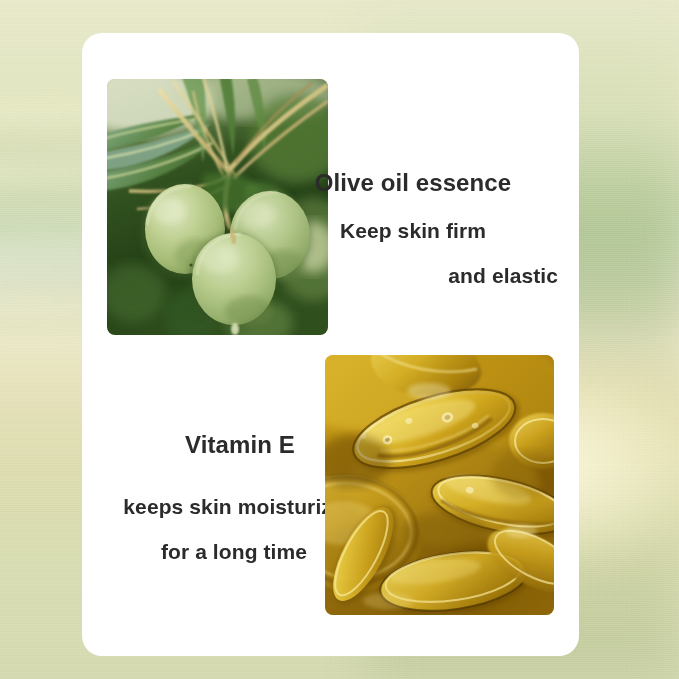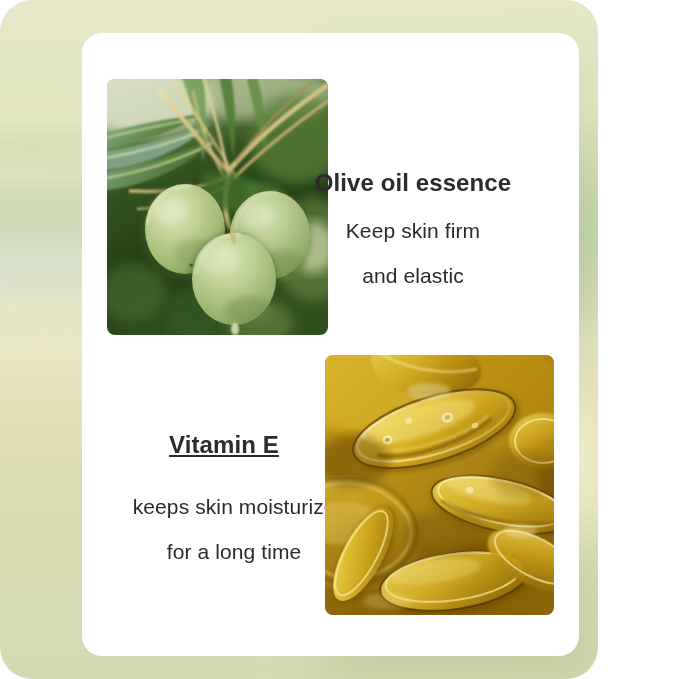--- a/index.html
+++ b/index.html
@@ -7,24 +7,23 @@
     margin: 0;
     padding: 0;
     background: #ffffff;
   }
   body {
     font-family: "Liberation Sans", sans-serif;
   }
 
   #stage {
     position: relative;
-    width: 598px;
+    width: 679px;
     height: 679px;
     overflow: hidden;
-    border-radius: 32px;
   }
 
   
   .bg-base {
     position: absolute;
     inset: 0;
     background:
       linear-gradient(180deg,
         #e8e9c9 0%,
         #e4e7c2 9%,
@@ -136,30 +135,30 @@
     text-align: center;
     white-space: nowrap;
     letter-spacing: 0.1px;
   }
   .txt.heading {
     font-size: 24px;
     font-weight: 700;
   }
   .txt.sub {
     font-size: 21px;
-    font-weight: 400;
+    font-weight: 700;
   }
 
   
   .olive-title { left: 186px; top: 136px; width: 290px; }
   .olive-l1    { left: 186px; top: 186px; width: 290px; }
-  .olive-l2    { left: 186px; top: 231px; width: 290px; }
-
-  
-  .vite-title  { left: 12px; top: 398px; width: 260px; text-decoration: underline; }
+  .olive-l2    { left: 186px; top: 231px; width: 290px; text-align: right; }
+
+  
+  .vite-title  { left: 28px; top: 398px; width: 260px; }
   .vite-l1     { left: 10px; top: 462px; width: 296px; }
   .vite-l2     { left: 4px; top: 507px; width: 296px; }
 </style>
 </head>
 <body>
 
 <div id="stage">
 
   <div class="bg-base"></div>
   <div class="bg-right"></div>

